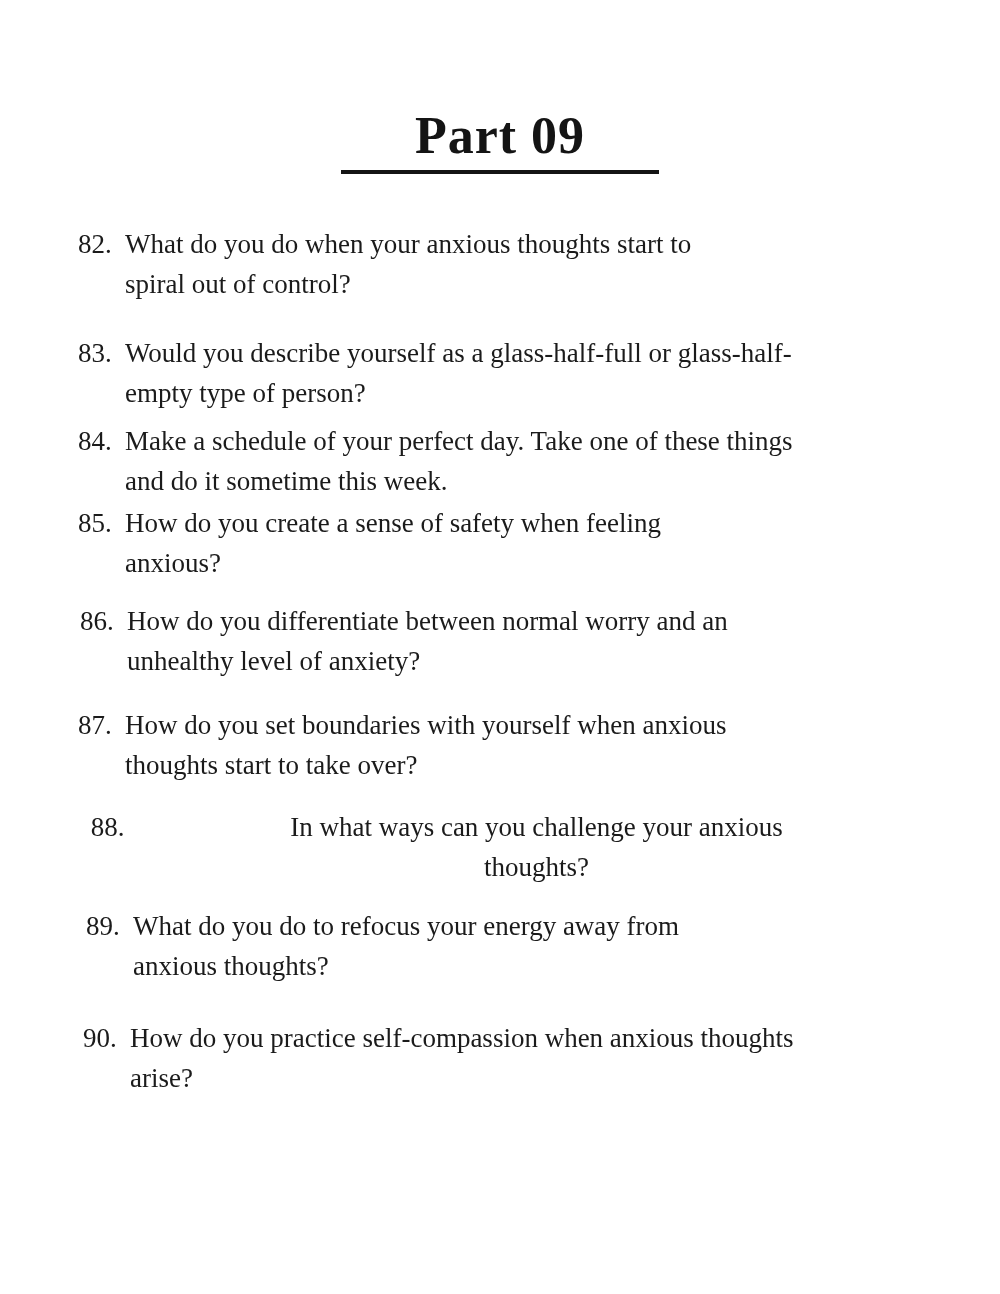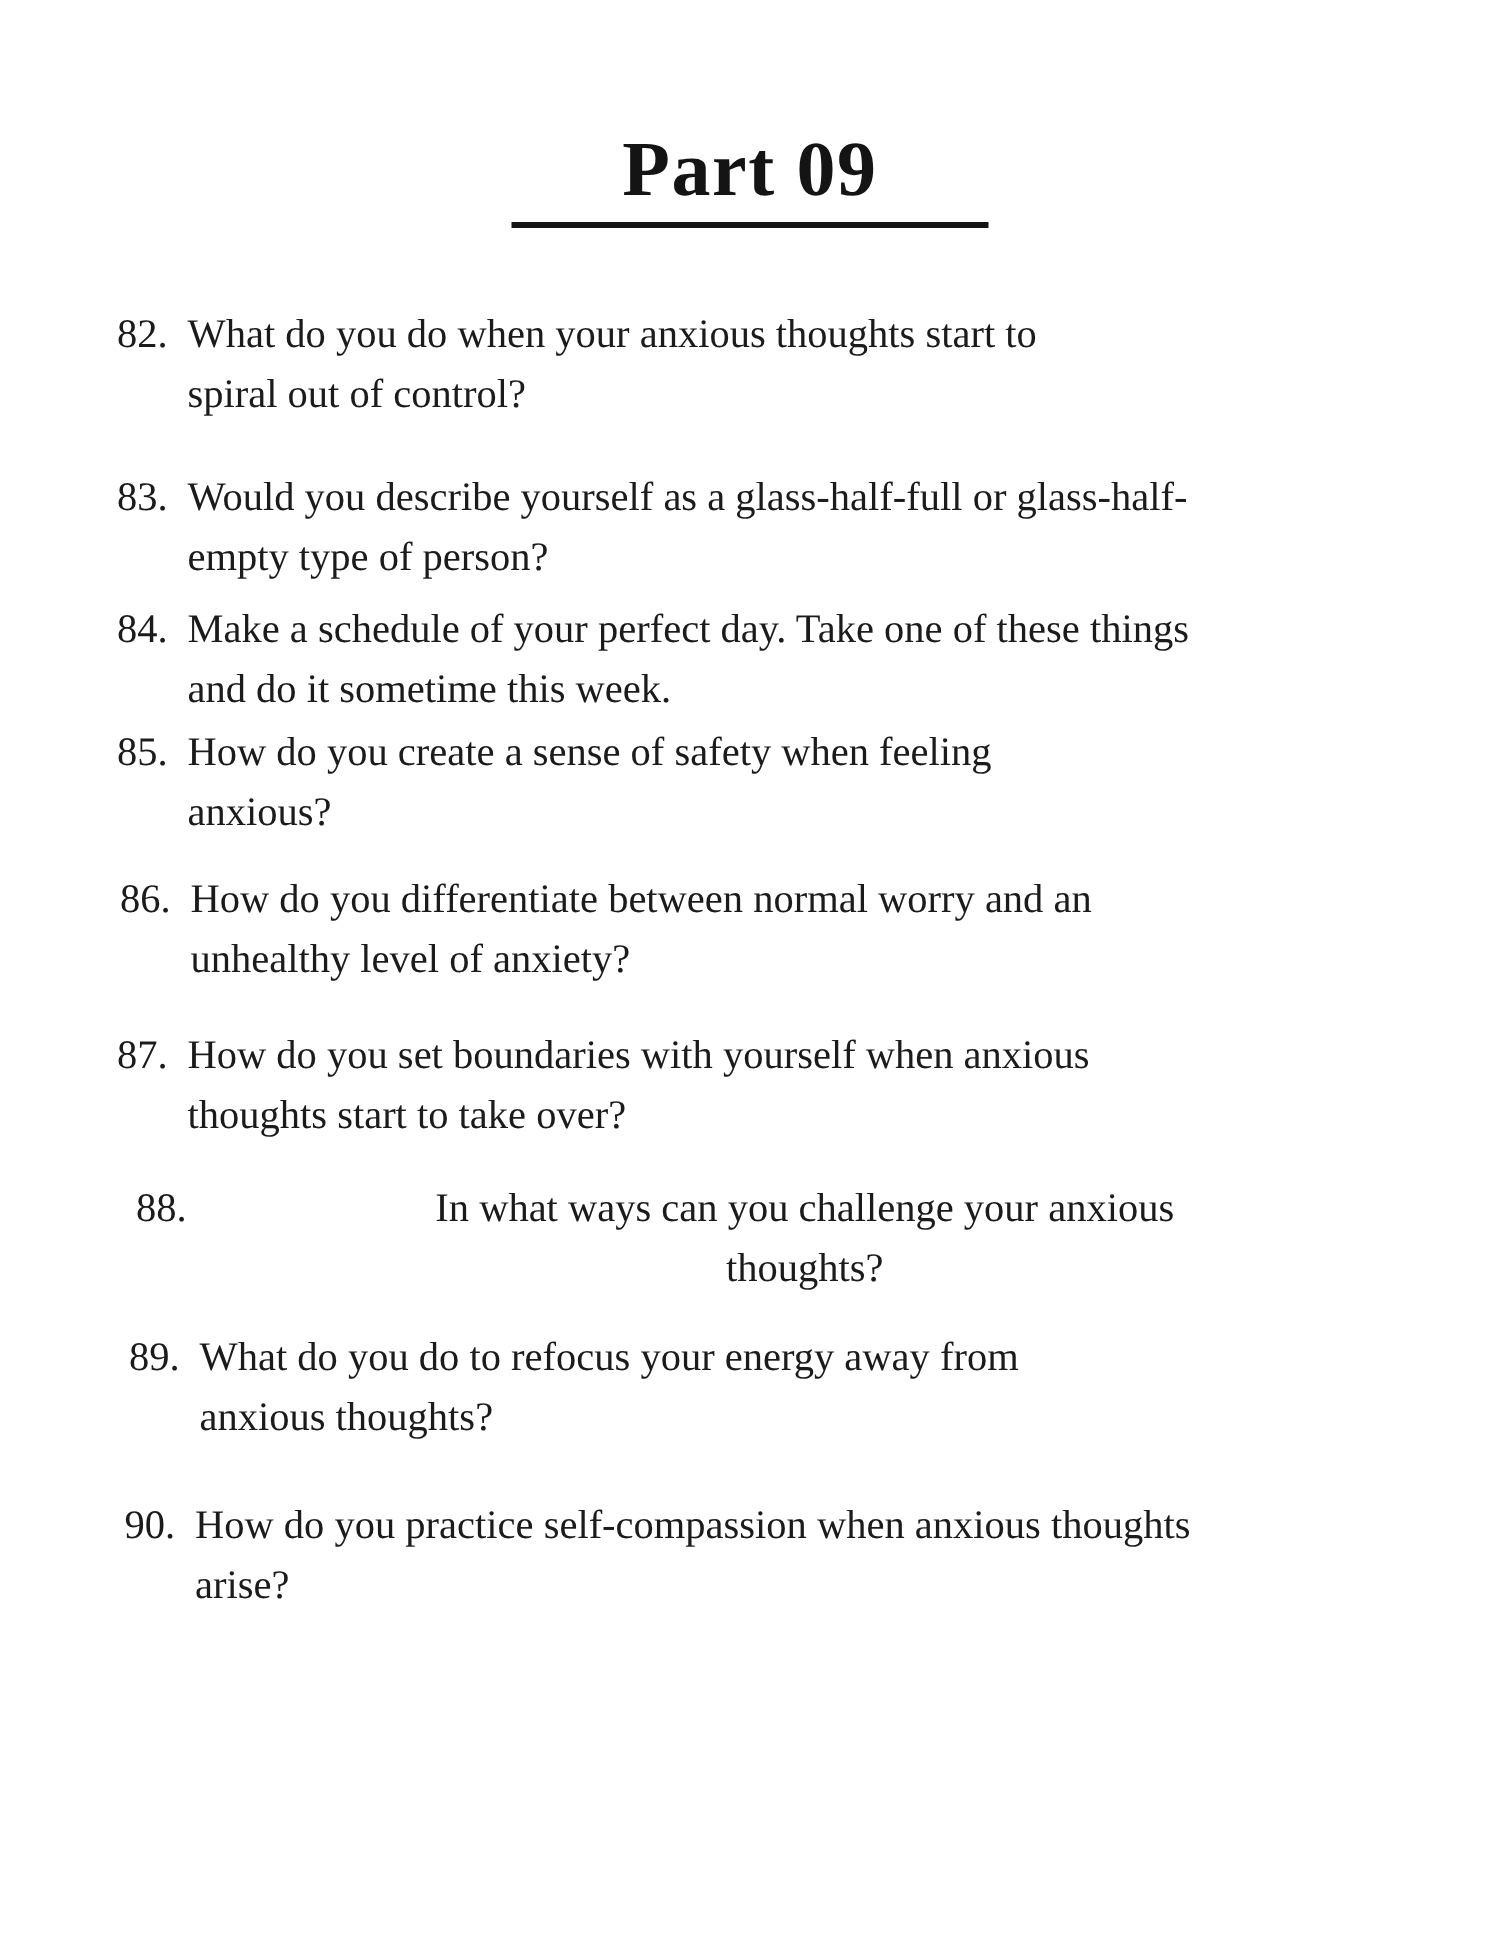--- a/index.html
+++ b/index.html
@@ -11,21 +11,21 @@
     width: 1000px;
     height: 1294px;
     overflow: hidden;
     font-family: "Liberation Serif", serif;
     color: #1b1b1b;
   }
   .page {
     box-sizing: border-box;
     width: 1000px;
     height: 1080px;
-    padding-top: 84px;
+    padding-top: 106px;
   }
   .page-header {
     text-align: center;
   }
   .page-title {
     margin: 0;
     font-size: 52px;
     line-height: 60px;
     font-weight: 700;
     letter-spacing: 1px;

